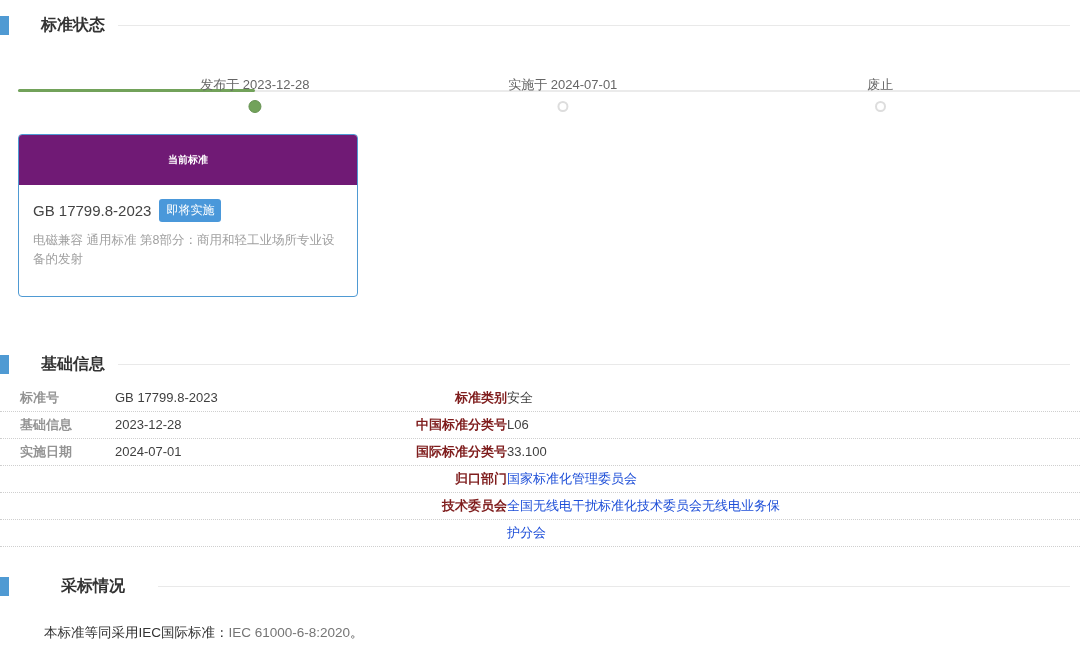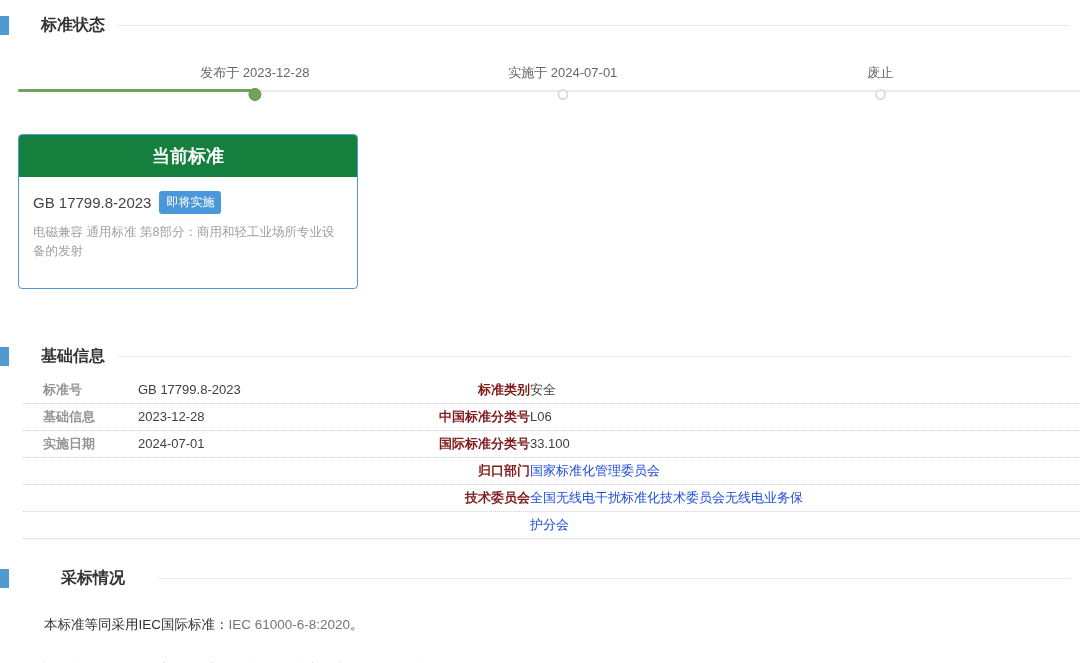--- a/index.html
+++ b/index.html
@@ -9,37 +9,37 @@
   
   .section-header { display:flex; align-items:center; margin-top:14px; height:22px; }
   .section-bar { width:9px; height:19px; background:#4f9ad3; flex-shrink:0; }
   .section-title { font-size:16px; font-weight:bold; color:#333; margin-left:32px; white-space:nowrap; }
   .section-rule { flex:1; height:1px; background:#e9e9e9; margin-left:13px; margin-right:10px; }
 
   
   .timeline { position:relative; height:46px; margin:28px 0 0 18px; }
   .tl-track { position:absolute; left:0; right:0; top:26px; height:2px; background:#ebebeb; }
   .tl-progress { position:absolute; left:0; top:25px; height:3px; background:#72a25a; border-radius:2px; }
-  .tl-node { position:absolute; top:0; transform:translateX(-50%); text-align:left; }
+  .tl-node { position:absolute; top:12px; transform:translateX(-50%); text-align:left; }
   .tl-label { font-size:13px; color:#666; white-space:nowrap; }
   .tl-dot { border-radius:50%; margin:0 auto; position:relative; }
   .tl-dot.active { width:13px; height:13px; background:#72a25a; border:1px solid #659151; margin-top:6px; }
   .tl-dot.pending { width:11px; height:11px; background:#fff; border:2px solid #ddd; margin-top:7px; }
 
   
   .std-card { width:340px; margin:24px 0 0 18px; border:1px solid #4f9ad3; border-radius:4px; overflow:hidden; background:#fff; }
-  .std-card-header { background:#15803d; color:#fff; font-size:18px; font-weight:bold; text-align:center; padding:9px 0; }
+  .std-card-header { background:#701a75; color:#fff; font-size:10px; font-weight:bold; text-align:center; padding:18px 0; }
   .std-card-body { padding:14px 14px 26px 14px; }
   .std-card-title-row { display:flex; align-items:center; }
   .std-number { font-size:15px; color:#444; }
   .std-badge { background:#4a98da; color:#fff; font-size:12px; border-radius:3px; padding:3px 7px; margin-left:8px; white-space:nowrap; }
   .std-desc { margin-top:9px; font-size:12.5px; line-height:1.55; color:#a0a0a0; }
 
   
-  .info-table { margin-top:9px;margin-left:23px; }
+  .info-table { margin-top:9px; }
   .info-row { display:flex; align-items:flex-start; padding:6px 0; border-bottom:1px dotted #cfcfcf; min-height:26px; font-size:13px; line-height:14px; }
   .cl-label { width:115px; padding-left:20px; color:#949494; font-weight:bold; flex-shrink:0; }
   .cl-value { width:289px; color:#3f3f3f; flex-shrink:0; }
   .cr-label { width:103px; color:#7f1d1d; font-weight:bold; flex-shrink:0;text-align:right; }
   .cr-value { flex:1; color:#3f3f3f; padding-right:28px; }
   a.link { color:#1d4ed8; text-decoration:none; cursor:pointer; }
 
   
   .adoption-p { font-size:13.5px; color:#333; padding-left:33px; }
   .adoption-p1 { margin-top:26px;padding-left:44px; }

